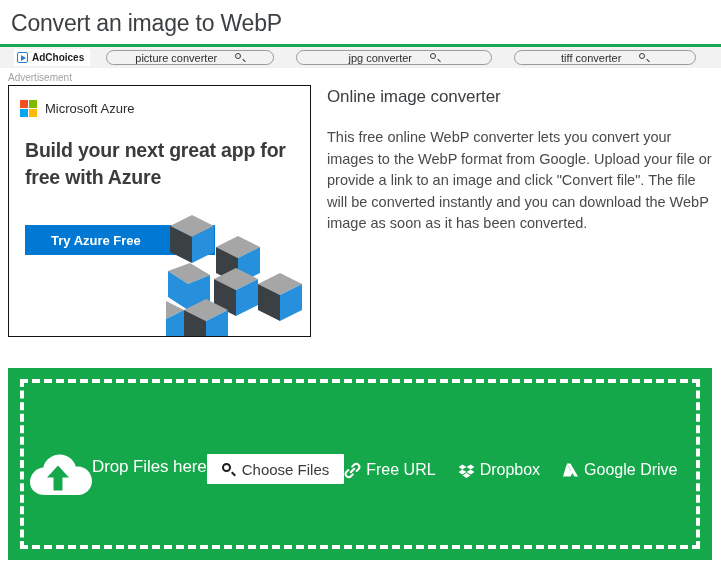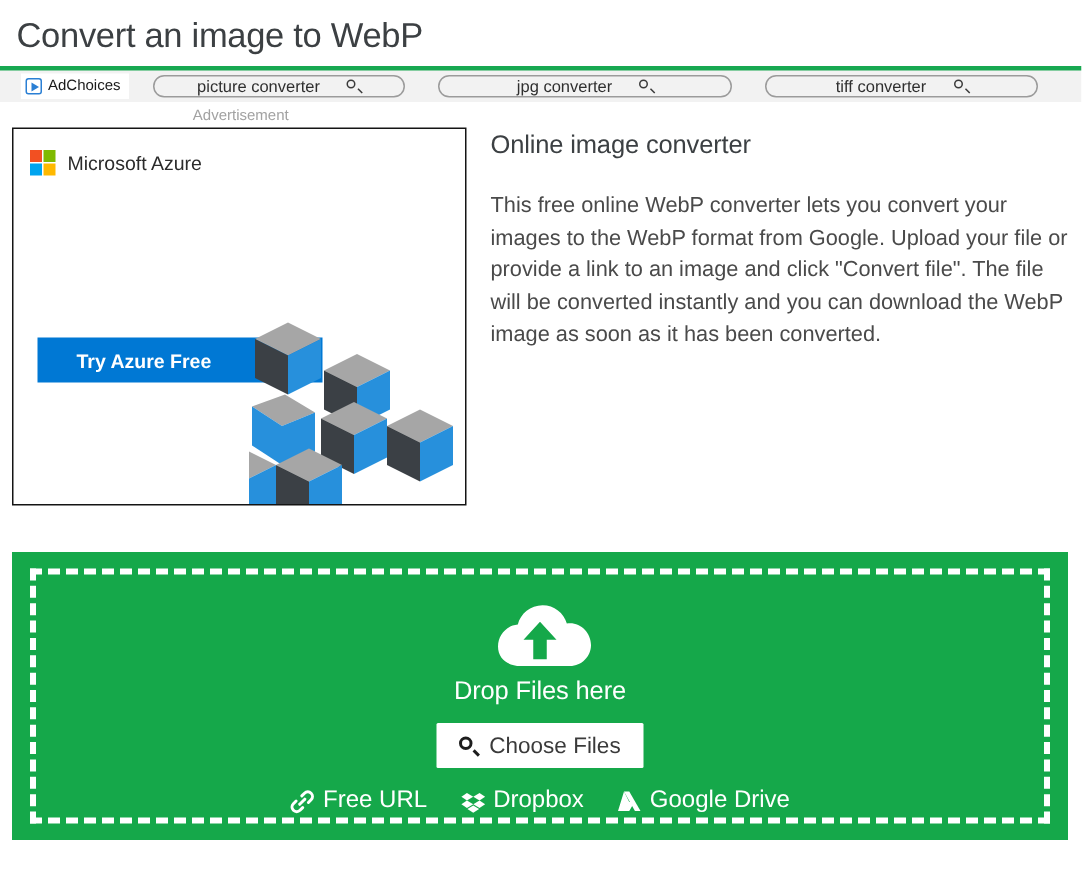--- a/index.html
+++ b/index.html
@@ -70,20 +70,21 @@
     border-left: 5px solid #2a7fd4;
     border-top: 3.5px solid transparent;
     border-bottom: 3.5px solid transparent;
   }
   .adchoices-label {
     font-size: 10px;
     color: #1a1a1a;
     line-height: 11px;
     white-space: nowrap;
     font-family: "Liberation Sans", sans-serif;
+    font-weight: bold;
   }
   .ad-pill {
     height: 15px;
     border: 1px solid #9b9b9b;
     border-radius: 9px;
     background: #f2f2f2;
     display: flex;
     align-items: center;
     justify-content: center;
     gap: 18px;
@@ -121,21 +122,21 @@
     transform: rotate(45deg);
     bottom: 1px; right: -1px;
   }
 
   
   .adv-label {
     position: absolute;
     top: 72px;
     left: 8px;
     width: 305px;
-    text-align: center;
+    text-align: left;
     font-size: 10px;
     color: #a2a2a2;
     line-height: 12px;
   }
 
   
   .content {
     position: absolute;
     top: 85px;
     left: 0;
@@ -248,21 +249,21 @@
   }
   .dropzone-inner {
     position: absolute;
     left: 12px;
     top: 11px;
     right: 12px;
     bottom: 11px;
     border: 4px dashed #ffffff;
     box-sizing: border-box;
     display: flex;
-    flex-direction: column;
+    flex-direction: row;
     align-items: center;
   }
   .cloud-icon {
     margin-top: 14px;
     width: 68px;
     height: 47px;
   }
   .drop-label {
     margin-top: 6px;
     color: #ffffff;
@@ -367,20 +368,21 @@
     <div class="ms-logo-row">
       <span class="ms-squares">
         <span class="ms-sq" id="ms-tl" style="background: rgb(242, 80, 34);"></span>
         <span class="ms-sq" id="ms-tr" style="background: rgb(127, 186, 0);"></span>
         <span class="ms-sq" id="ms-bl" style="background: rgb(0, 164, 239);"></span>
         <span class="ms-sq" id="ms-br" style="background: rgb(255, 185, 0);"></span>
       </span>
       <span class="ms-brand">Microsoft Azure</span>
     </div>
 
+    <div class="ad-headline">Build your next great app for free with Azure</div>
 
     <button class="ad-cta" style="background: rgb(0, 120, 212);">
       <span>Try Azure Free</span>
       <span class="cta-chevron">›</span>
     </button>
 
     <svg class="cubes" viewBox="0 0 140 125">
 
       <g>
 

